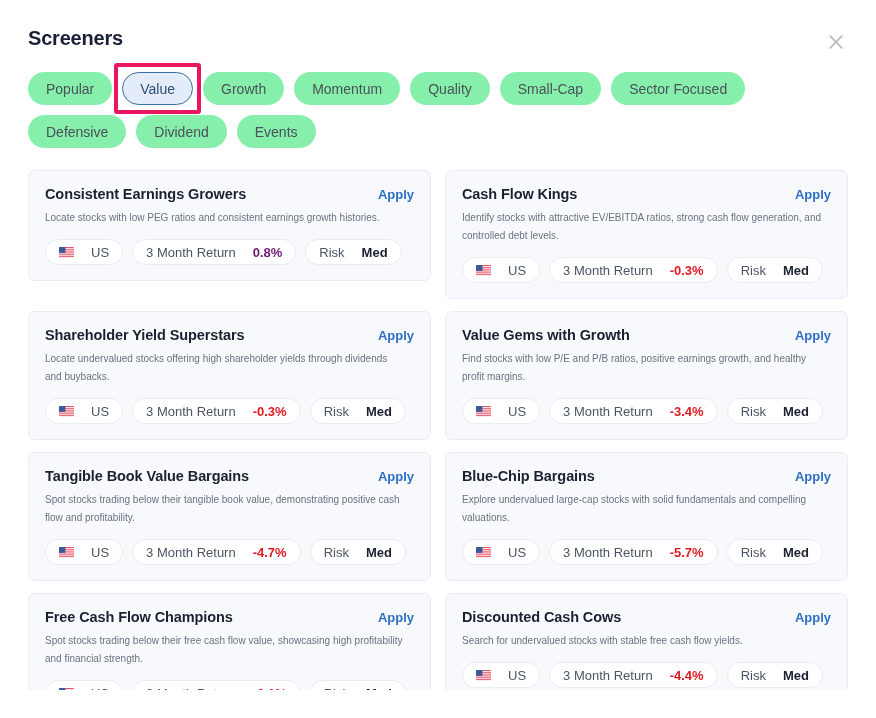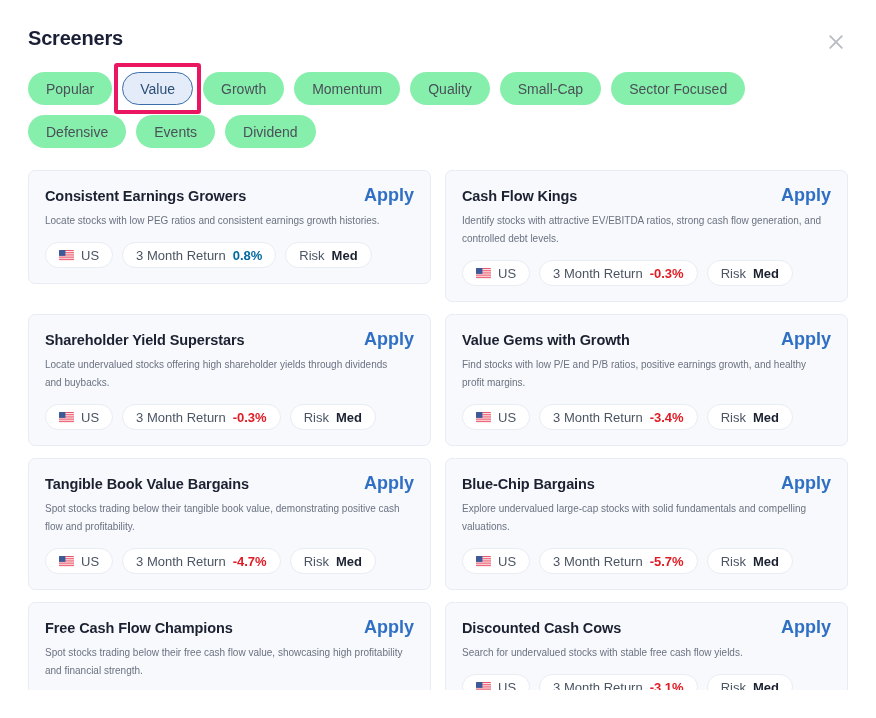--- a/index.html
+++ b/index.html
@@ -110,21 +110,21 @@
     gap: 10px;
   }
   .card-title {
     font-size: 14.5px;
     font-weight: bold;
     color: #1b2130;
     line-height: 18px;
     letter-spacing: -0.1px;
   }
   .apply-link {
-    font-size: 18px;
+    font-size: 13px;
     font-weight: bold;
     color: #2f6fc4;
     cursor: pointer;
     white-space: nowrap;
     flex-shrink: 0;
   }
   .card-desc {
     margin-top: 6px;
     font-size: 10px;
     line-height: 18px;
@@ -133,40 +133,40 @@
   }
   .badge-row {
     margin-top: 12px;
     display: flex;
     gap: 9px;
     flex-wrap: wrap;
   }
   .badge {
     display: inline-flex;
     align-items: center;
-    gap: 7px;
+    gap: 17px;
     height: 26px;
     padding: 0 13px;
     border-radius: 13px;
     background: #ffffff;
     border: 1px solid #e8ecf3;
     font-size: 13px;
     color: #4b5563;
     white-space: nowrap;
     line-height: 1;
   }
   .badge .flag {
     font-size: 12px;
     line-height: 1;
     display: inline-block;
   }
   .flag-svg { display: block; border-radius: 1px; }
   .badge .label { color: #4b5563; }
   .badge .value { font-weight: bold; }
-  .value.pos { color: #0369a1; }
+  .value.pos { color: #701a75; }
   .value.neg { color: #e01b24; }
   .value.neutral { color: #1b2130; }
 </style>
 </head>
 <body>
 
 <div id="app">
 
   <div class="modal-header">
     <div class="modal-title">Screeners</div>
@@ -179,22 +179,22 @@
 
   <div class="tabs-wrap" id="tabs-wrap">
       <div class="tab-pill">Popular</div>
       <div class="tab-pill selected highlighted">Value</div>
       <div class="tab-pill">Growth</div>
       <div class="tab-pill">Momentum</div>
       <div class="tab-pill">Quality</div>
       <div class="tab-pill">Small-Cap</div>
       <div class="tab-pill">Sector Focused</div>
       <div class="tab-pill">Defensive</div>
+      <div class="tab-pill">Dividend</div>
       <div class="tab-pill">Events</div>
-      <div class="tab-pill">Dividend</div>
     </div>
 
   <div class="cards-grid" id="cards-grid">
       <div class="screener-card">
         <div class="card-head">
           <div class="card-title">Consistent Earnings Growers</div>
           <div class="apply-link">Apply</div>
         </div>
         <div class="card-desc">Locate stocks with low PEG ratios and consistent earnings growth histories.</div>
         <div class="badge-row">
@@ -432,21 +432,21 @@
                 <rect x="0" y="5.5200000000000005" width="15" height="0.92" fill="#e8475c"></rect>
                 <rect x="0" y="7.36" width="15" height="0.92" fill="#e8475c"></rect>
                 <rect x="0" y="9.200000000000001" width="15" height="0.92" fill="#e8475c"></rect>
                 <rect width="6.4" height="5.9" fill="#3c5a9a"></rect>
               </svg>
             </span>
             <span class="label">US</span>
           </div>
           <div class="badge">
             <span class="label">3 Month Return</span>
-            <span class="value neg">-3.1%</span>
+            <span class="value neg">-4.4%</span>
           </div>
           <div class="badge">
             <span class="label">Risk</span>
             <span class="value neutral">Med</span>
           </div>
         </div>
       </div>
     </div>
 
 </div>

